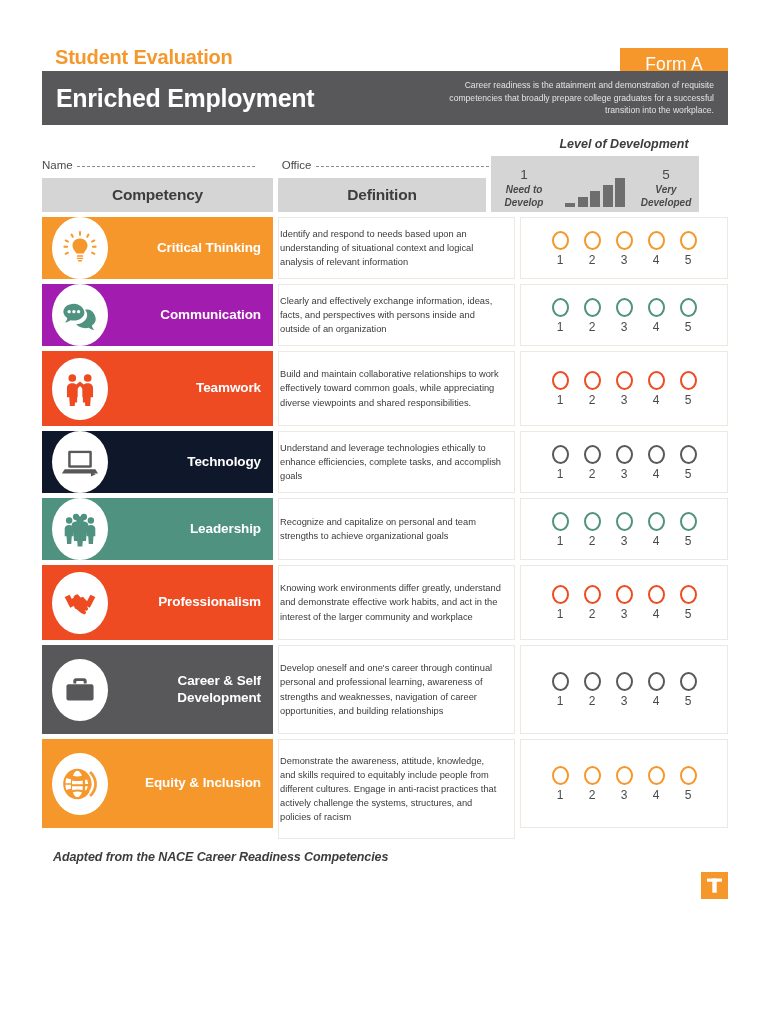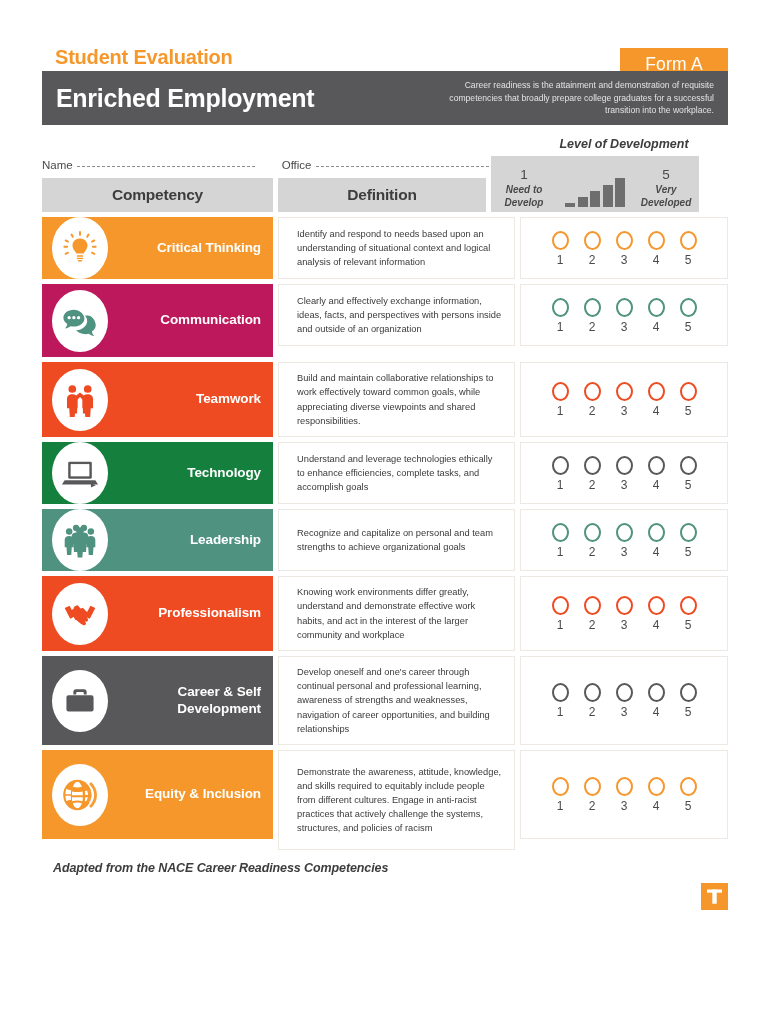--- a/index.html
+++ b/index.html
@@ -144,21 +144,21 @@
     font-size: 13.5px;
     font-weight: 700;
     line-height: 1.22;
     letter-spacing: -.1px;
   }
   .cell-def {
     width: 237px;
     background: #ffffff;
     border: 1px solid #EDE9E2;
     display: flex; align-items: center;
-    padding: 8px 12px 8px 18px;
+    padding: 8px 12px 8px 1px;
   }
   .def-text {
     font-size: 9.3px;
     line-height: 1.52;
     color: #3A3A3A;
   }
   .cell-level {
     width: 208px;
     background: #ffffff;
     border: 1px solid #EDE9E2;
@@ -305,21 +305,21 @@
               <div class="scale-num">4</div>
             </div>
             <div class="scale-item">
               <div class="bubble" style="border-color: rgb(245, 151, 43);"></div>
               <div class="scale-num">5</div>
             </div>
           </div>
         </div>
       </div>
       <div class="row">
-        <div class="cell-comp" style="background: #be185d; height: 73px;">
+        <div class="cell-comp" style="background: #a21caf; height: 62px;">
           <div class="comp-icon">
             <svg width="42" height="42" viewBox="0 0 48 48" fill="#4F9280">
               <path d="M17 11c-6.6 0-12 4.1-12 9.2 0 2.9 1.8 5.5 4.5 7.2-.3 2-1.3 3.8-2.7 5.1 2.4-.3 4.6-1.3 6.3-2.6 1.2.3 2.5.5 3.9.5 6.6 0 12-4.1 12-9.2S23.6 11 17 11z"></path>
               <path d="M33 17.6c-1.2 0-2.3.1-3.4.4 1.6 1.6 2.6 3.6 2.6 5.9 0 5.6-5.5 10.2-12.6 10.8 2 2.6 6 4.4 10.6 4.4 1.3 0 2.6-.2 3.8-.5 1.7 1.3 3.9 2.3 6.3 2.6-1.4-1.3-2.4-3.1-2.7-5.1 2.7-1.7 4.4-4.3 4.4-7.2 0-6-4.8-11.3-9-11.3z"></path>
               <circle cx="11.6" cy="20.2" r="1.9" fill="#ffffff"></circle>
               <circle cx="17" cy="20.2" r="1.9" fill="#ffffff"></circle>
               <circle cx="22.4" cy="20.2" r="1.9" fill="#ffffff"></circle>
             </svg>
           </div>
           <div class="comp-label">Communication</div>
@@ -387,21 +387,21 @@
               <div class="scale-num">4</div>
             </div>
             <div class="scale-item">
               <div class="bubble" style="border-color: rgb(238, 75, 35);"></div>
               <div class="scale-num">5</div>
             </div>
           </div>
         </div>
       </div>
       <div class="row">
-        <div class="cell-comp" style="background: #15803d; height: 62px;">
+        <div class="cell-comp" style="background: #0f172a; height: 62px;">
           <div class="comp-icon">
             <svg width="42" height="42" viewBox="0 0 48 48" fill="#58585A">
               <rect x="10.5" y="11" width="27" height="19.5" rx="1.6"></rect>
               <rect x="13.3" y="13.8" width="21.4" height="14" fill="#ffffff"></rect>
               <path d="M6.5 32.4h35l3.2 4.6H3.3z"></path>
               <path d="M36.5 35.3l5.6 2.8-5.6 2.6z"></path>
             </svg>
           </div>
           <div class="comp-label">Technology</div>
         </div>

